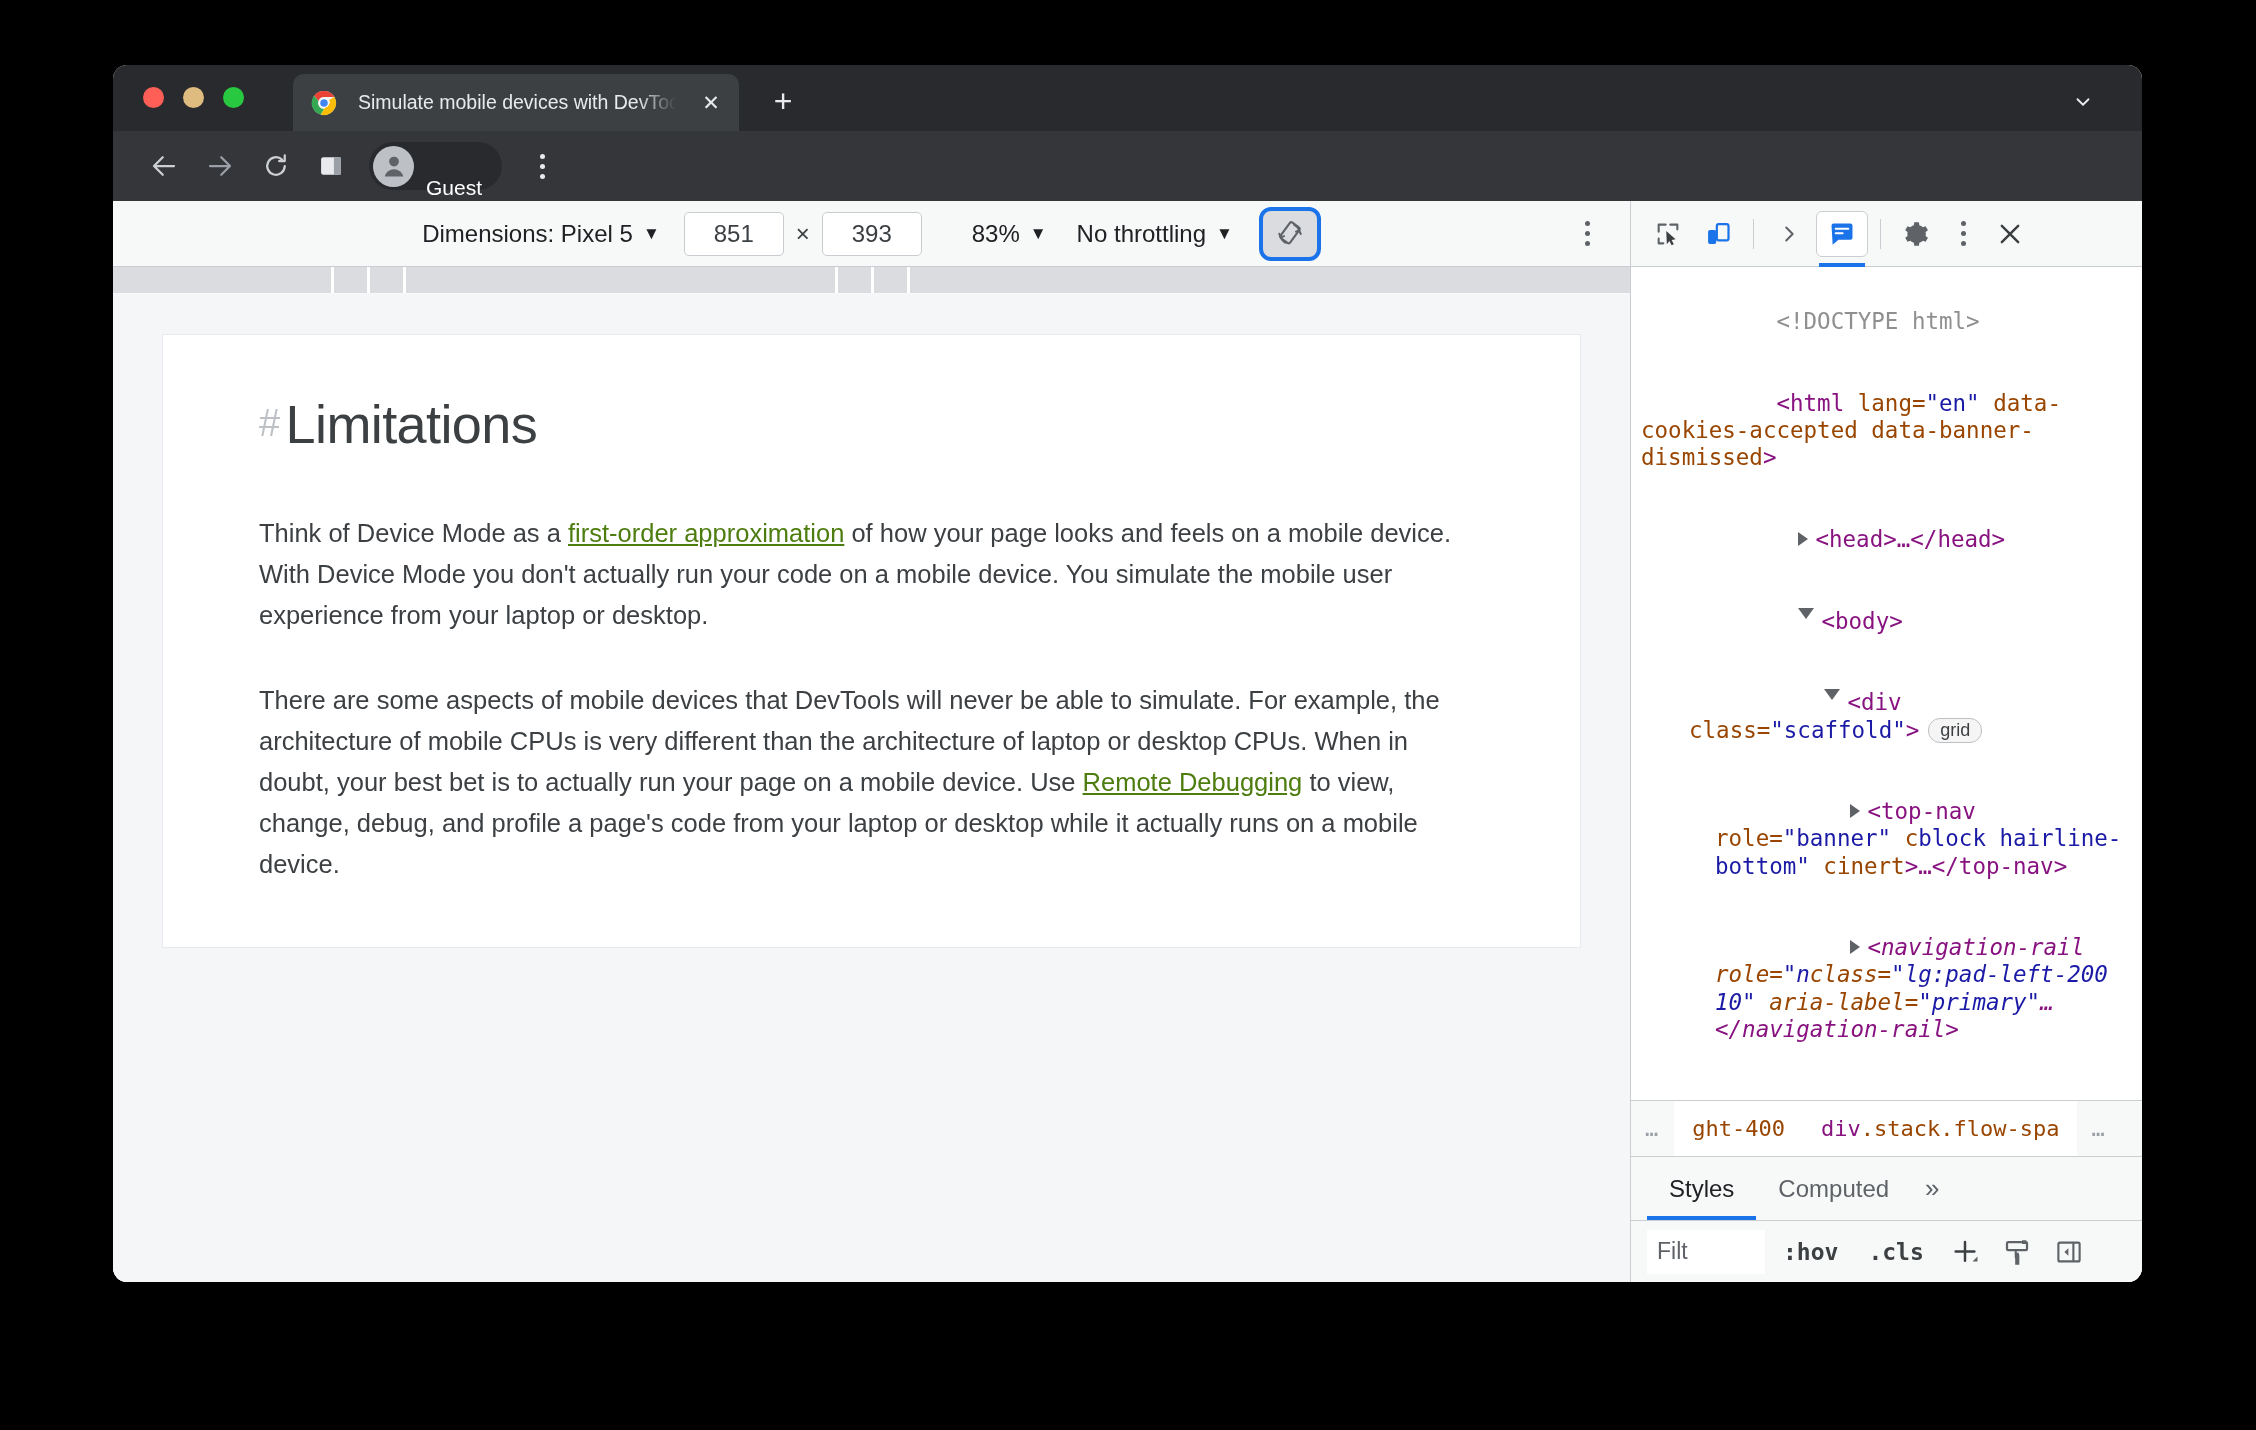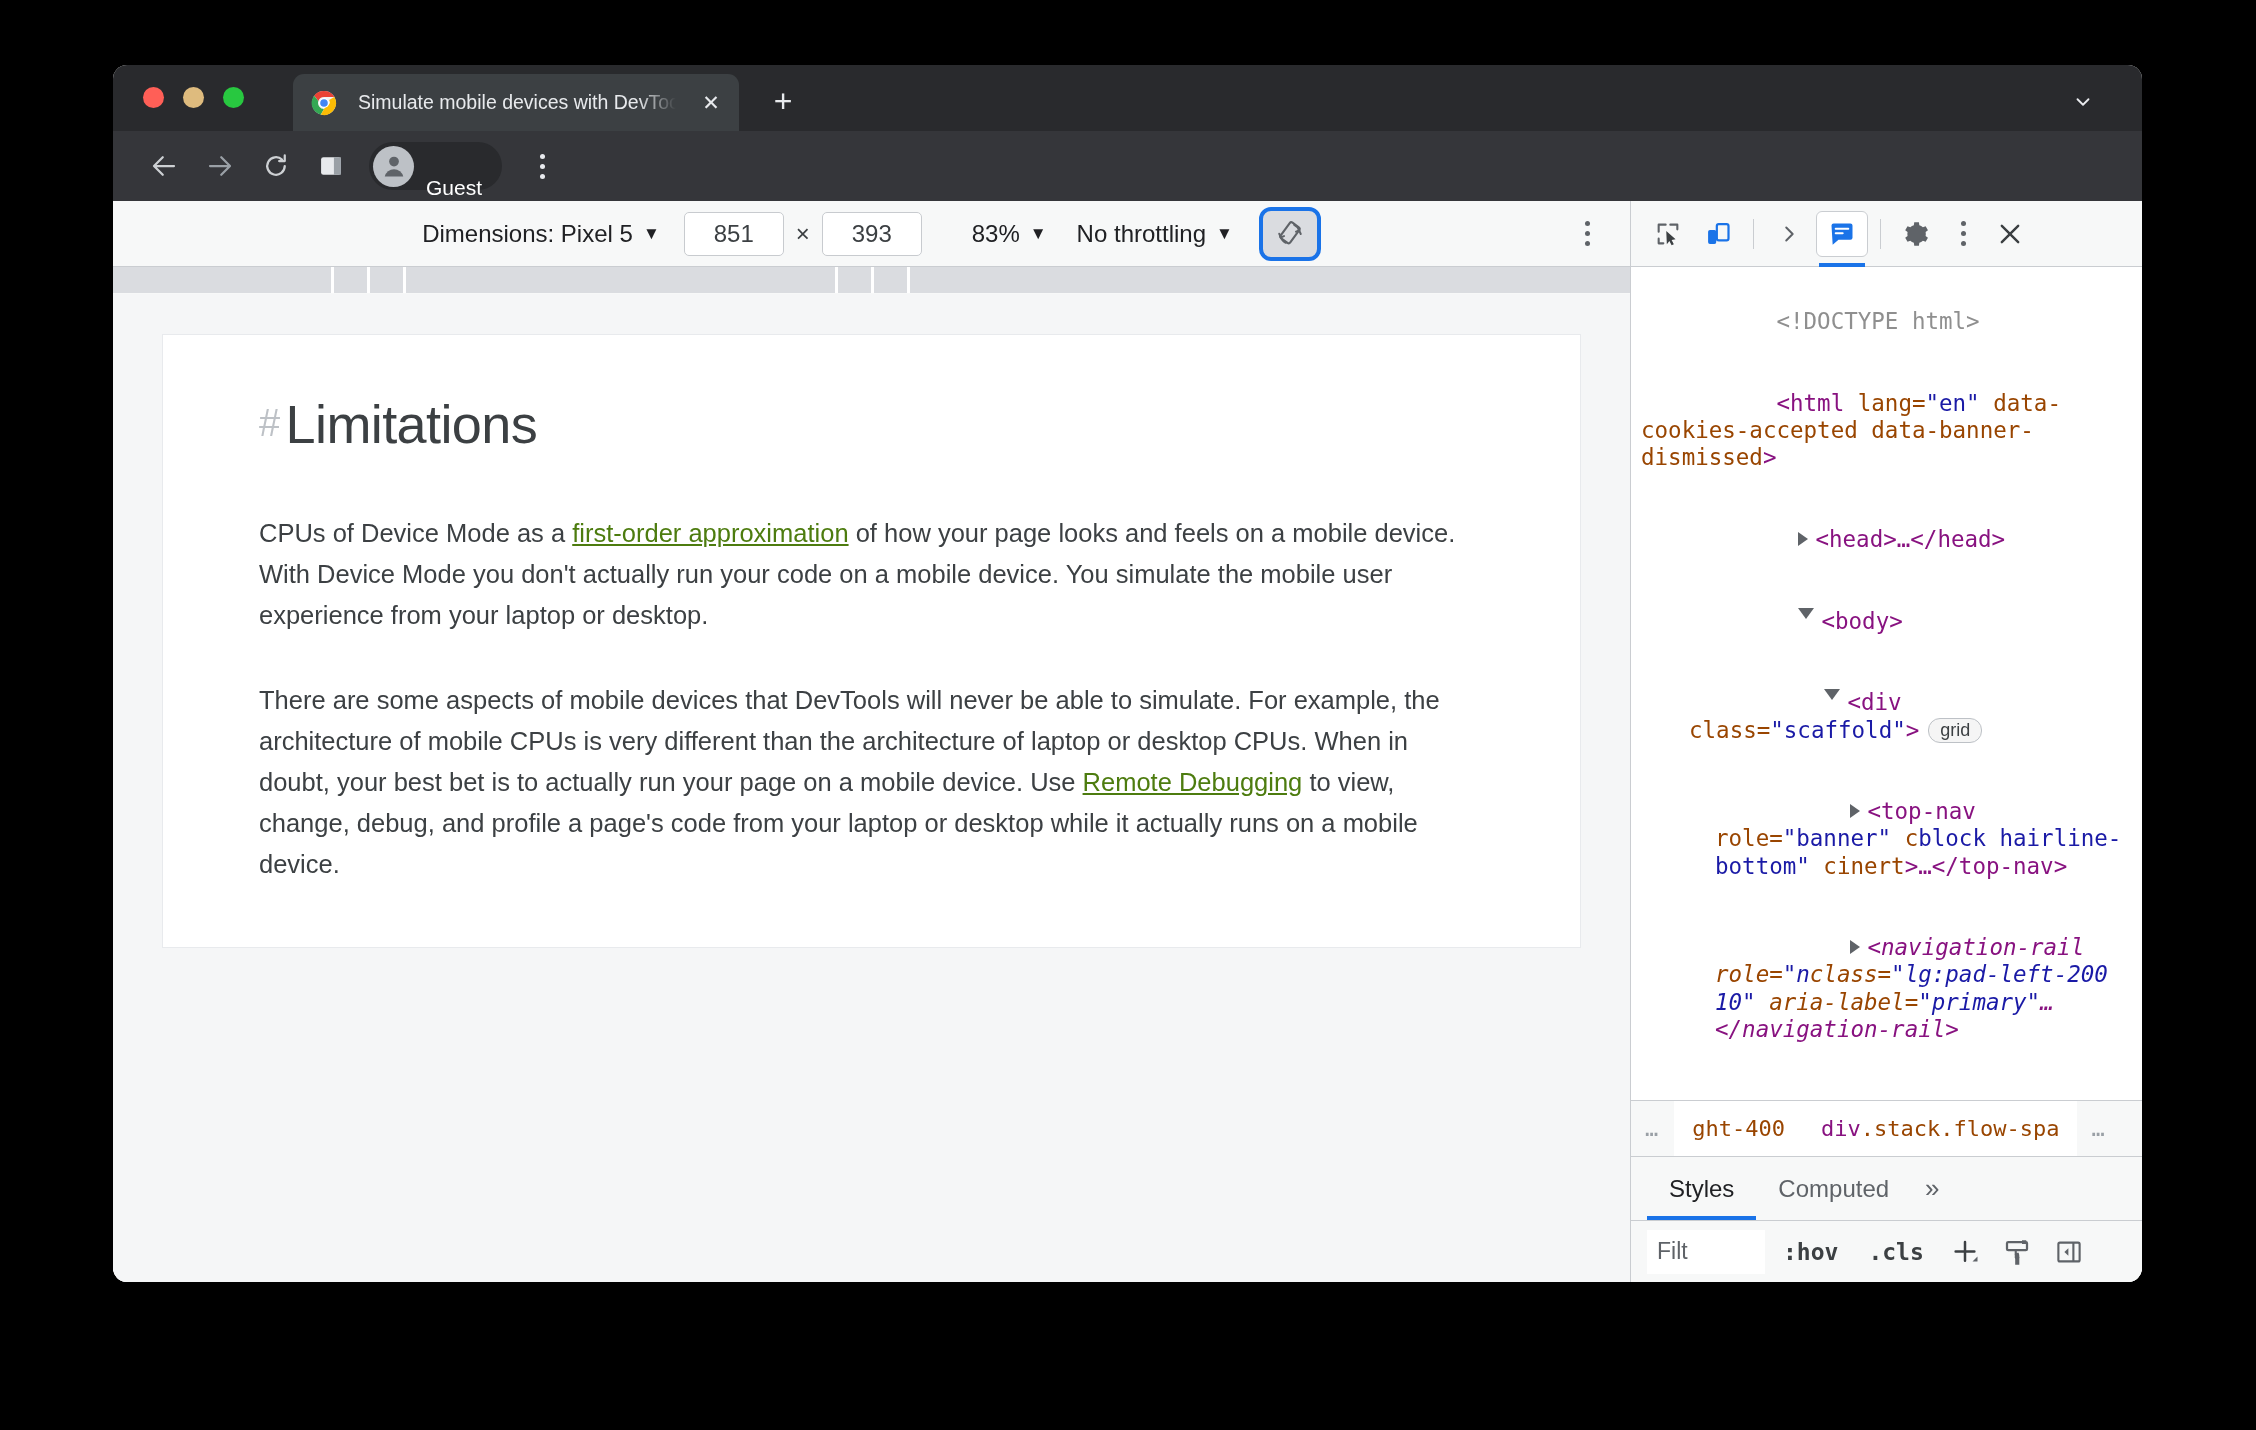--- a/index.html
+++ b/index.html
@@ -537,21 +537,21 @@
           <i style="left:254px"></i>
           <i style="left:290px"></i>
         <i style="left:722px"></i>
           <i style="left:758px"></i>
           <i style="left:794px"></i>
       </div>
 
       <div class="page-area">
         <div class="page-card">
           <h1 class="page-h1"><span class="hash">#</span><span>Limitations</span></h1>
-          <p class="page-p"><span>CPUs of Device Mode as a </span><a href="#">first-order approximation</a><span> of how your page looks and feels on a mobile device. With Device Mode you don't actually run your code on a mobile device. You simulate the mobile user experience from your laptop or desktop.</span></p>
+          <p class="page-p"><span>Think of Device Mode as a </span><a href="#">first-order approximation</a><span> of how your page looks and feels on a mobile device. With Device Mode you don't actually run your code on a mobile device. You simulate the mobile user experience from your laptop or desktop.</span></p>
           <p class="page-p"><span>There are some aspects of mobile devices that DevTools will never be able to simulate. For example, the architecture of mobile CPUs is very different than the architecture of laptop or desktop CPUs. When in doubt, your best bet is to actually run your page on a mobile device. Use </span><a href="#">Remote Debugging</a><span> to view, change, debug, and profile a page's code from your laptop or desktop while it actually runs on a mobile device.</span></p>
         </div>
       </div>
     </div>
 
     <div class="devtools">
 
       <div class="dev-tabbar">
         <div class="dev-ico">
           <svg width="28" height="28" viewBox="0 0 24 24">

